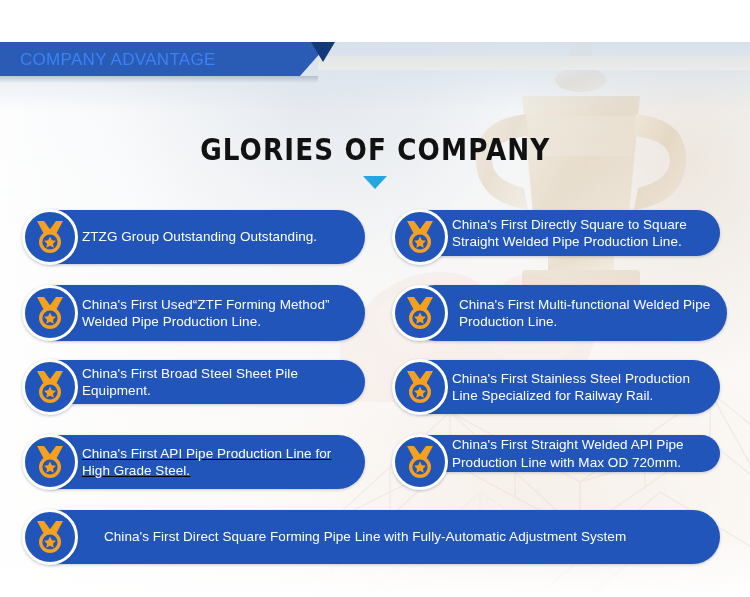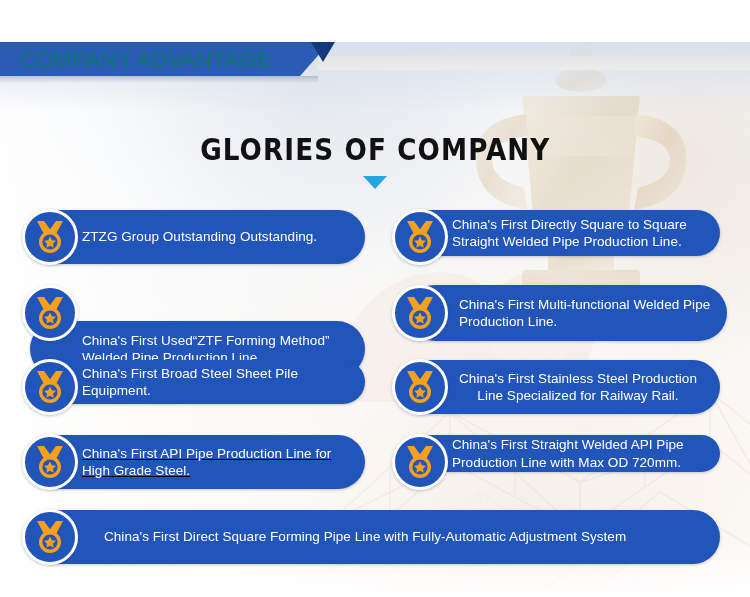--- a/index.html
+++ b/index.html
@@ -55,21 +55,21 @@
 
   
   .banner{
     position:absolute;left:0;top:42px;height:34px;width:330px;
     background:#2a5bb5;
     clip-path:polygon(0 0, 330px 0, 300px 34px, 0 34px);
     z-index:6;
   }
   .banner-title{
     position:absolute;left:20px;top:43px;
-    font-size:22px;letter-spacing:.3px;color:#0f766e;
+    font-size:17px;letter-spacing:.3px;color:#3b82f6;
     line-height:33px;font-weight:400;z-index:8;white-space:nowrap;
   }
   .banner-notch{
     position:absolute;left:311px;top:42px;width:0;height:0;
     border-left:12px solid transparent;
     border-right:12px solid transparent;
     border-top:20px solid #123a7a;
     z-index:7;
   }
   .banner-shadow{
@@ -207,21 +207,21 @@
           <path d="M4 2 L11 2 L19 13 L12 17 Z" fill="#f5a01e"></path>
           <path d="M30 2 L23 2 L15 13 L22 17 Z" fill="#f5a01e"></path>
           <circle cx="17" cy="23" r="11" fill="#f5a01e"></circle>
           <circle cx="17" cy="23" r="7.6" fill="#2155ba"></circle>
           <path d="M17 17.4 l1.85 3.75 4.15 .6 -3 2.93 .71 4.12 -3.71 -1.95 -3.71 1.95 .71 -4.12 -3 -2.93 4.15 -.6 z" fill="#f5a01e"></path>
         </svg>
       </div>
     </div>
 
     <div class="item">
-      <div class="pill" style="left:30px;top:285px;width:335px;height:56px;margin-top:36px;">
+      <div class="pill" style="left:30px;top:285px;width:335px;height:56px;">
         <div class="pill-text">China's First Used“ZTF Forming Method” Welded Pipe Production Line.</div>
       </div>
       <div class="medal" style="left:22px;top:285px;">
         <svg width="34" height="36" viewBox="0 0 34 36">
           <path d="M4 2 L11 2 L19 13 L12 17 Z" fill="#f5a01e"></path>
           <path d="M30 2 L23 2 L15 13 L22 17 Z" fill="#f5a01e"></path>
           <circle cx="17" cy="23" r="11" fill="#f5a01e"></circle>
           <circle cx="17" cy="23" r="7.6" fill="#2155ba"></circle>
           <path d="M17 17.4 l1.85 3.75 4.15 .6 -3 2.93 .71 4.12 -3.71 -1.95 -3.71 1.95 .71 -4.12 -3 -2.93 4.15 -.6 z" fill="#f5a01e"></path>
         </svg>
@@ -282,21 +282,21 @@
           <path d="M4 2 L11 2 L19 13 L12 17 Z" fill="#f5a01e"></path>
           <path d="M30 2 L23 2 L15 13 L22 17 Z" fill="#f5a01e"></path>
           <circle cx="17" cy="23" r="11" fill="#f5a01e"></circle>
           <circle cx="17" cy="23" r="7.6" fill="#2155ba"></circle>
           <path d="M17 17.4 l1.85 3.75 4.15 .6 -3 2.93 .71 4.12 -3.71 -1.95 -3.71 1.95 .71 -4.12 -3 -2.93 4.15 -.6 z" fill="#f5a01e"></path>
         </svg>
       </div>
     </div>
 
     <div class="item">
-      <div class="pill" style="left:400px;top:360px;width:320px;height:54px;text-align:center;">
+      <div class="pill" style="left:400px;top:360px;width:320px;height:54px;">
         <div class="pill-text">China's First Stainless Steel Production Line Specialized for Railway Rail.</div>
       </div>
       <div class="medal" style="left:392px;top:359px;">
         <svg width="34" height="36" viewBox="0 0 34 36">
           <path d="M4 2 L11 2 L19 13 L12 17 Z" fill="#f5a01e"></path>
           <path d="M30 2 L23 2 L15 13 L22 17 Z" fill="#f5a01e"></path>
           <circle cx="17" cy="23" r="11" fill="#f5a01e"></circle>
           <circle cx="17" cy="23" r="7.6" fill="#2155ba"></circle>
           <path d="M17 17.4 l1.85 3.75 4.15 .6 -3 2.93 .71 4.12 -3.71 -1.95 -3.71 1.95 .71 -4.12 -3 -2.93 4.15 -.6 z" fill="#f5a01e"></path>
         </svg>

